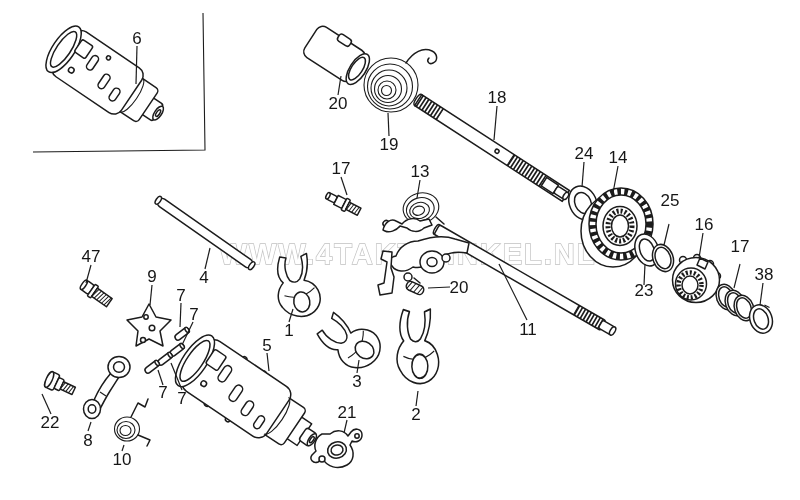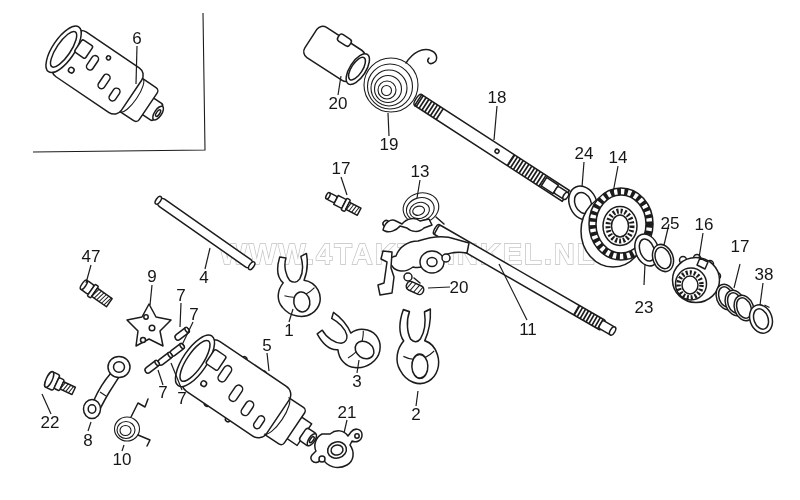--- a/index.html
+++ b/index.html
@@ -316,32 +316,32 @@
 </svg>
 
 <div class="plabel" style="left:137px;top:38px">6</div>
 <div class="plabel" style="left:338px;top:103px">20</div>
 <div class="plabel" style="left:389px;top:144px">19</div>
 <div class="plabel" style="left:497px;top:97px">18</div>
 <div class="plabel" style="left:584px;top:153px">24</div>
 <div class="plabel" style="left:618px;top:157px">14</div>
 <div class="plabel" style="left:341px;top:168px">17</div>
 <div class="plabel" style="left:420px;top:171px">13</div>
-<div class="plabel" style="left:670px;top:223px">25</div>
+<div class="plabel" style="left:670px;top:200px">25</div>
 <div class="plabel" style="left:704px;top:224px">16</div>
 <div class="plabel" style="left:91px;top:256px">47</div>
 <div class="plabel" style="left:152px;top:276px">9</div>
 <div class="plabel" style="left:204px;top:277px">4</div>
 <div class="plabel" style="left:181px;top:295px">7</div>
 <div class="plabel" style="left:194px;top:314px">7</div>
 <div class="plabel" style="left:289px;top:330px">1</div>
 <div class="plabel" style="left:459px;top:287px">20</div>
 <div class="plabel" style="left:740px;top:246px">17</div>
 <div class="plabel" style="left:764px;top:274px">38</div>
-<div class="plabel" style="left:644px;top:307px">23</div>
+<div class="plabel" style="left:644px;top:290px">23</div>
 <div class="plabel" style="left:528px;top:329px">11</div>
 <div class="plabel" style="left:267px;top:345px">5</div>
 <div class="plabel" style="left:357px;top:381px">3</div>
 <div class="plabel" style="left:416px;top:414px">2</div>
 <div class="plabel" style="left:347px;top:412px">21</div>
 <div class="plabel" style="left:50px;top:422px">22</div>
 <div class="plabel" style="left:88px;top:440px">8</div>
 <div class="plabel" style="left:122px;top:459px">10</div>
 <div class="plabel" style="left:163px;top:392px">7</div>
 <div class="plabel" style="left:182px;top:398px">7</div>

